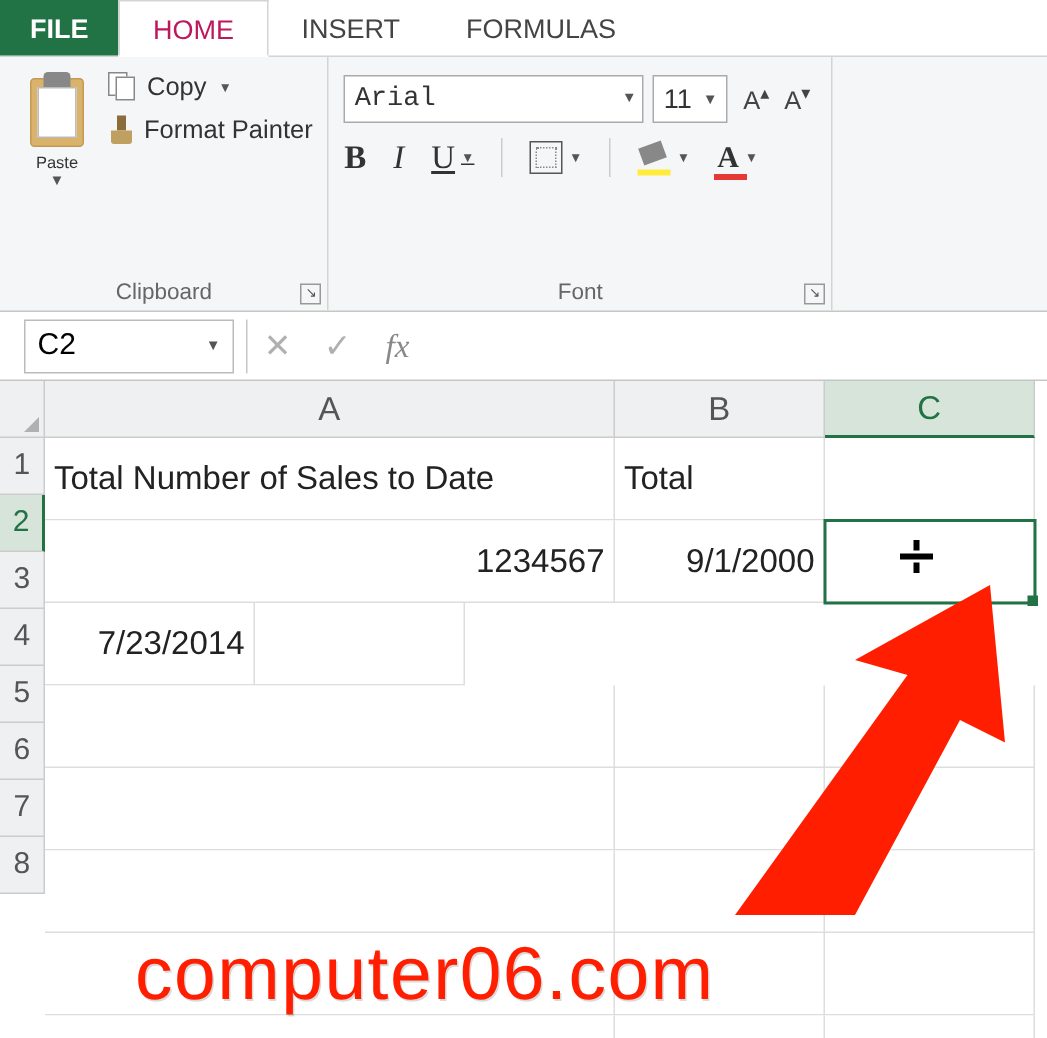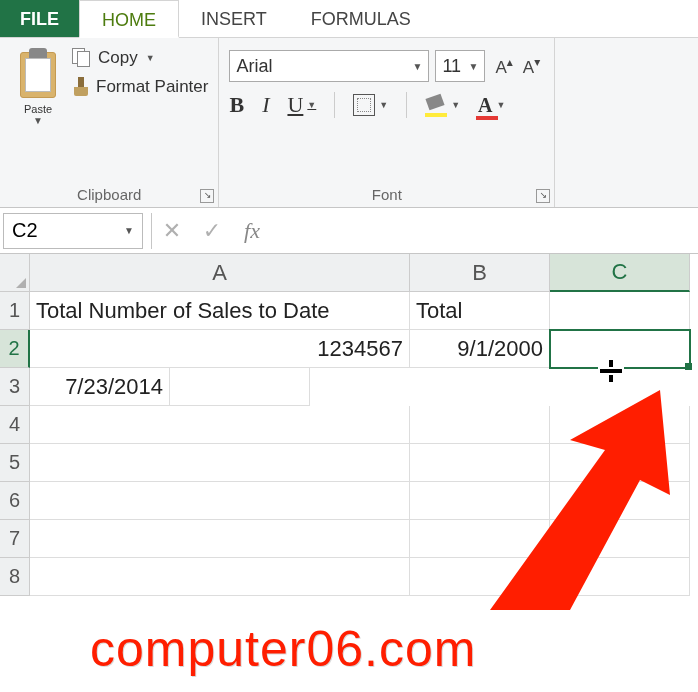--- a/index.html
+++ b/index.html
@@ -25,21 +25,21 @@
     color: #444;
     cursor: pointer;
   }
   .tab.file {
     background: #217346;
     color: #fff;
     font-weight: 700;
     padding: 9px 20px;
   }
   .tab.active {
-    color: #4d7c0f;
+    color: #be185d;
     border: 1px solid #d4d4d4;
     border-bottom: 2px solid #fff;
     margin-bottom: -1px;
     background: #fff;
   }
   
   .ribbon {
     background: #f5f6f7;
     border-bottom: 1px solid #c6c6c6;
     height: 170px;
@@ -146,21 +146,21 @@
   .icon-brush .handle{width:6px;height:10px;background:#8a6d3b;margin:0 auto;}
   .icon-brush .bristle{width:14px;height:9px;background:#c0a060;margin:0 auto;border-radius:0 0 2px 2px;}
   .drop-tri{font-size:9px;color:#555;margin-left:2px;}
   
   .font-group .group-body{flex-direction:column;gap:10px;padding-top:6px;}
   .font-row{display:flex;align-items:center;gap:6px;}
   .combo{
     background:#fff;border:1px solid #aaa;height:32px;display:flex;align-items:center;
     padding:0 6px;font-size:18px;color:#333;
   }
-  .combo.font-name{width:200px;}
+  .combo.font-name{width:200px;font-family:Liberation Mono, monospace;}
   .combo.font-size{width:50px;text-align:center;justify-content:center;}
   .combo .tri{margin-left:auto;font-size:10px;color:#555;}
   .size-step{display:flex;flex-direction:row;gap:2px;}
   .step-btn{
     font-size:17px;color:#444;padding:2px 4px;
   }
   .step-btn sup{font-size:12px;}
   .font-row2{display:flex;align-items:center;gap:18px;}
   .fmt-btn{font-size:22px;color:#333;display:flex;align-items:center;gap:2px;}
   .fmt-b{font-weight:bold;font-family:"Times New Roman",serif;}
@@ -181,21 +181,21 @@
   .fontcolor-btn{
     font-size:20px;color:#333;position:relative;font-weight:bold;font-family:"Times New Roman",serif;
   }
   .fontcolor-btn .ubar{position:absolute;bottom:-3px;left:-2px;width:22px;height:4px;background:#e53935;}
   .sep{width:1px;background:#ccc;height:26px;}
   
   .formula-bar{
     display:flex;align-items:center;height:46px;border-bottom:1px solid #c6c6c6;
   }
   .name-box{
-    width:140px;height:36px;border:1px solid #bbb;margin:4px 8px 4px 3px;
+    width:140px;height:36px;border:1px solid #bbb;margin:4px 8px 4px 16px;
     display:flex;align-items:center;padding:0 8px;font-size:20px;background:#fff;
   }
   .name-box .tri{margin-left:auto;font-size:10px;color:#555;}
   .fb-sep{width:1px;height:36px;background:#c6c6c6;}
   .fb-btn{
     width:40px;height:36px;display:flex;align-items:center;justify-content:center;
     font-size:22px;color:#b0b0b0;
   }
   .fb-fx{font-style:italic;font-family:"Times New Roman",serif;color:#888;font-size:22px;}
   .fb-input{flex:1;height:36px;border:none;font-size:18px;padding:0 6px;}
@@ -219,21 +219,21 @@
   .col-h.selected{background:#d7e4d9;border-bottom:2px solid #217346;color:#217346;}
   .grid-body{display:flex;}
   .row-headers{display:flex;flex-direction:column;}
   .row-h{
     width:30px;height:38px;border-right:1px solid #ccc;border-bottom:1px solid #ccc;
     background:#eef0f1;display:flex;align-items:center;justify-content:center;
     font-size:20px;color:#555;
   }
   .row-h.selected{background:#d7e4d9;border-right:2px solid #217346;color:#217346;}
   .cells{display:flex;flex-direction:column;}
-  .row{display:flex;height:38px;}
+  .row{display:flex;height:55px;}
   .cell{
     border-right:1px solid #ddd;border-bottom:1px solid #ddd;
     display:flex;align-items:center;padding:0 6px;font-size:22px;color:#222;
     background:#fff;
   }
   .cell.colA{width:380px;} .cell.colB{width:140px;} .cell.colC{width:140px;}
   .cell.right{justify-content:flex-end;padding-left:36px;}
   .cell.selected{
     outline:2px solid #217346;outline-offset:-1px;position:relative;z-index:2;background:#fff;
   }

